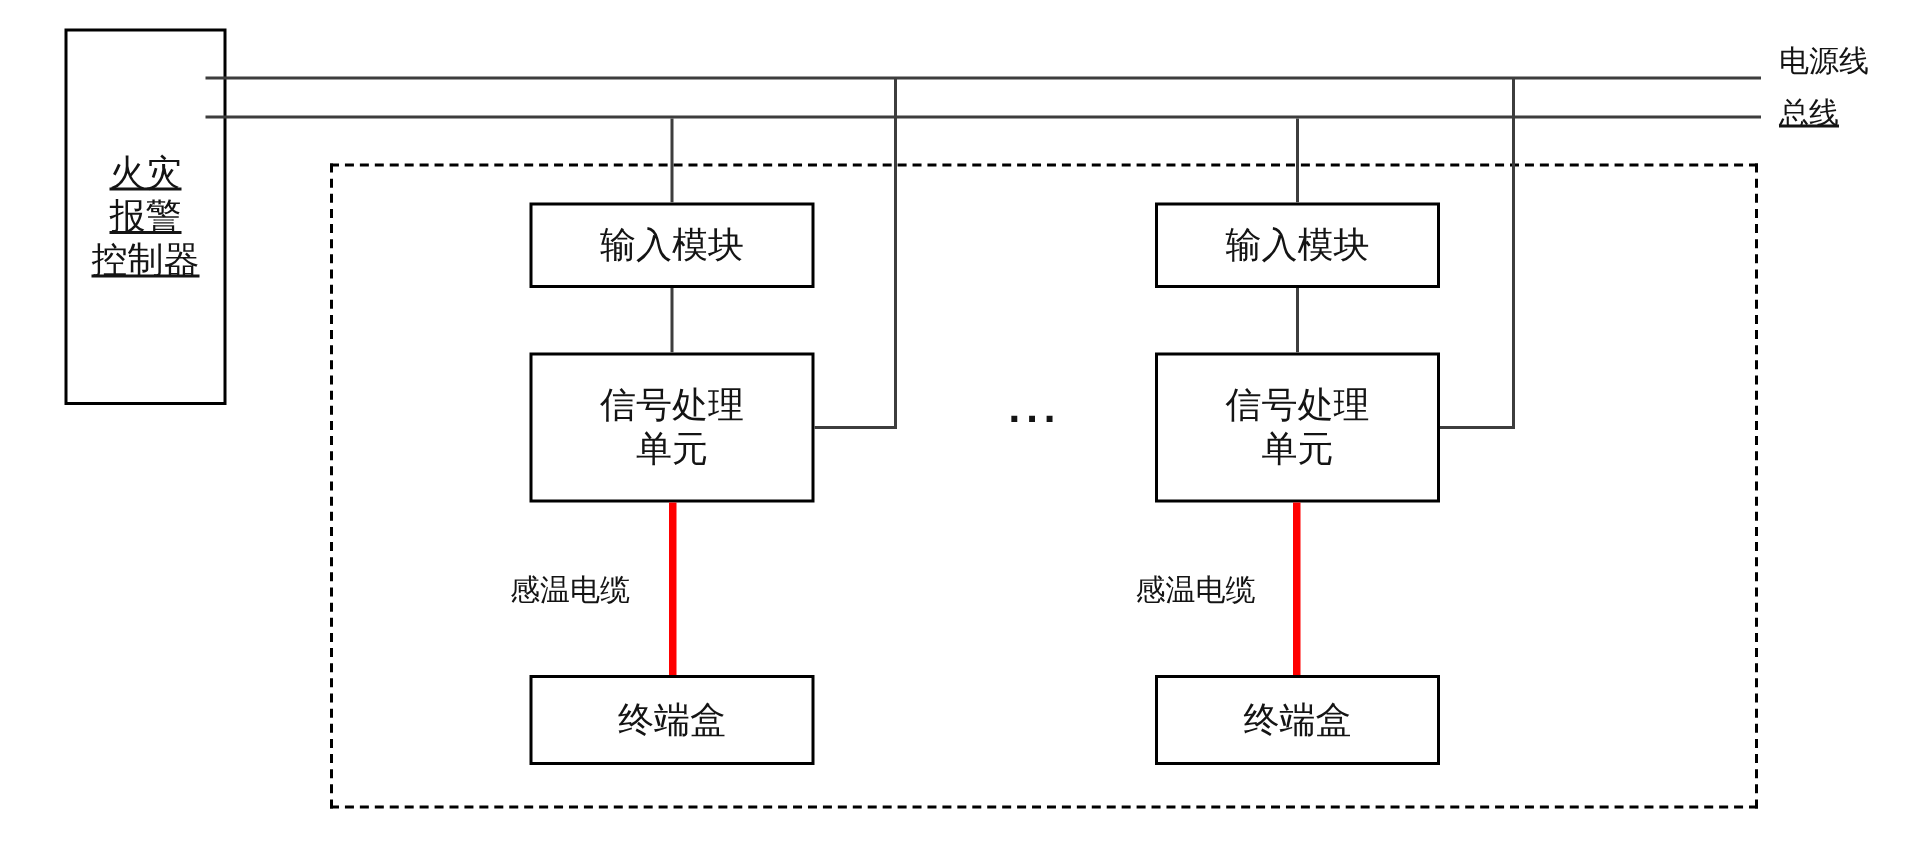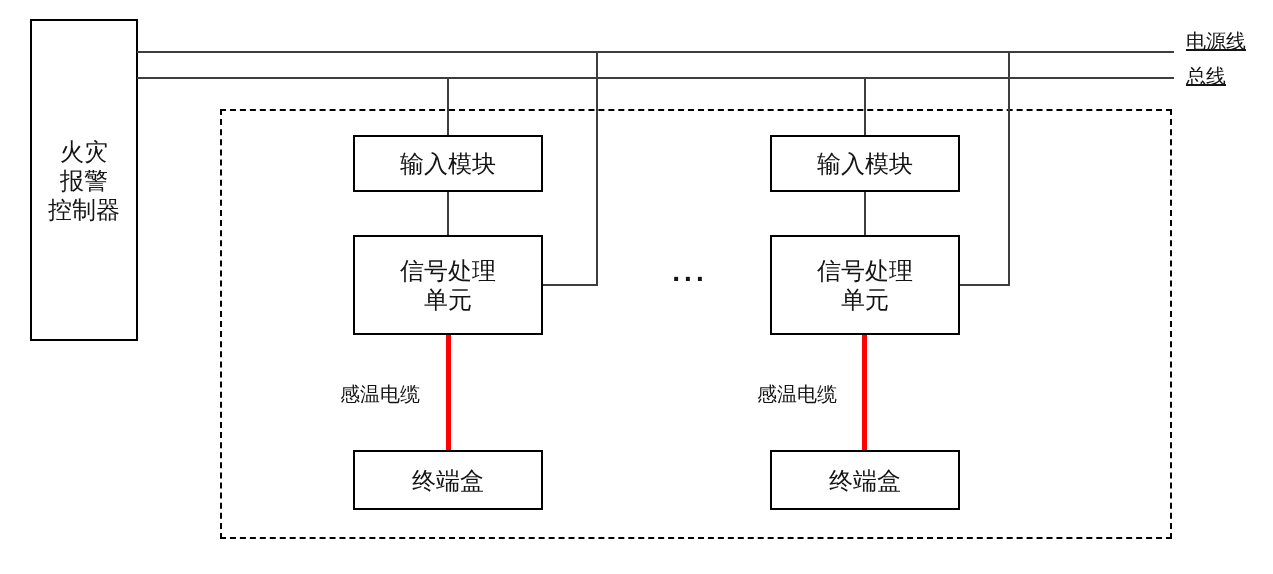--- a/index.html
+++ b/index.html
@@ -15,25 +15,25 @@
   }
   .hline,.vline{position:absolute;background:#3d3d3d;}
   .cable{position:absolute;width:5px;background:#ff0000;}
   .lbl{position:absolute;font-size:20px;line-height:20px;white-space:nowrap;color:#141414;}
   .dashed-region{position:absolute;box-sizing:border-box;border:2px dashed #000;background:transparent;}
   .dots{
     position:absolute;left:664px;top:256px;width:52px;height:36px;
     font-size:28px;font-weight:bold;letter-spacing:4px;text-align:center;color:#141414;
   }
   
-  .controller{left:30px;top:19px;width:108px;height:322px;}
+  .controller{left:43px;top:19px;width:108px;height:251px;text-decoration:underline;}
   
   .power-line{left:137px;top:51px;width:1037px;height:2px;}
   .bus-line{left:137px;top:77px;width:1037px;height:2px;}
-  .power-label{left:1186px;top:31px;text-decoration:underline;}
+  .power-label{left:1186px;top:31px;}
   .bus-label{left:1186px;top:66px;text-decoration:underline;}
   
   .zone{left:220px;top:109px;width:952px;height:430px;}
   
   .u1-bus-drop{left:447px;top:79px;width:2px;height:56px;}
   .u1-input{left:353px;top:135px;width:190px;height:57px;}
   .u1-link{left:447px;top:192px;width:2px;height:43px;}
   .u1-signal{left:353px;top:235px;width:190px;height:100px;}
   .u1-cable{left:446px;top:335px;height:115px;}
   .u1-cable-label{left:340px;top:384px;}

